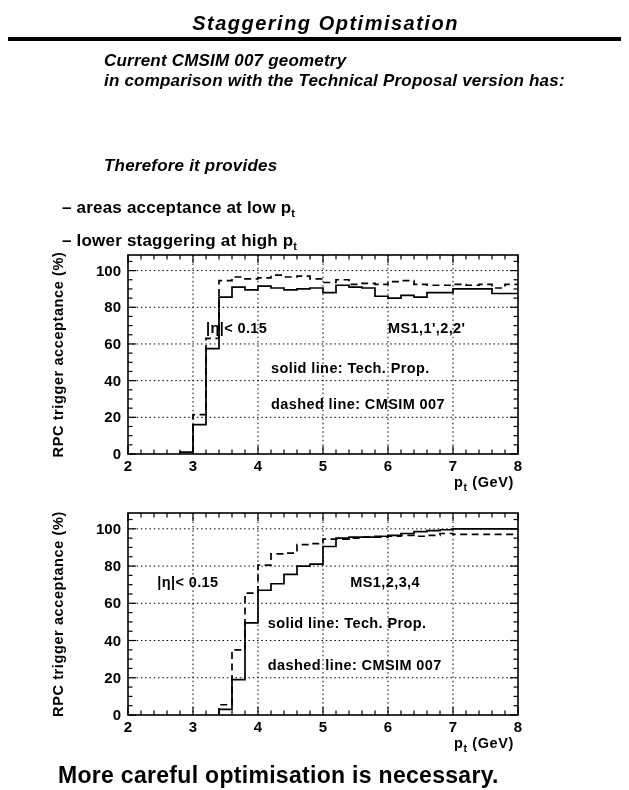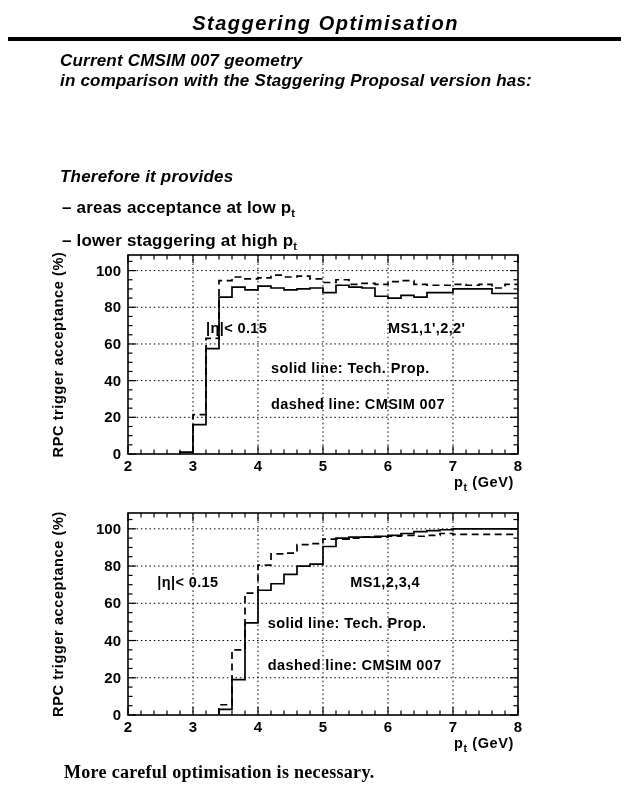--- a/index.html
+++ b/index.html
@@ -9,47 +9,47 @@
     font-family:"Liberation Sans", sans-serif;
     overflow:hidden;
   }
   .title{
     position:absolute;top:1px;left:0;width:100%;margin:11px;
     text-align:center;font-size:20px;font-weight:bold;font-style:italic;
     letter-spacing:1.5px;
   }
   .title-rule{position:absolute;top:37px;left:8px;width:613px;height:4px;background:#000;}
   .line{position:absolute;left:60px;white-space:nowrap;}
-  .intro{font-size:17px;font-weight:bold;font-style:italic;letter-spacing:0.2px;}
+  .intro{font-size:17px;font-weight:bold;font-style:italic;letter-spacing:0.2px;margin-left:44px;}
   .bullet{font-size:17px;font-weight:bold;left:62px;letter-spacing:0.2px;}
-  .footer{font-size:18px;font-weight:bold;left:64px;letter-spacing:0.3px;font-family:Liberation Serif, serif;}
+  .footer{font-size:23px;font-weight:bold;left:58px;letter-spacing:0.3px;}
   .bullet sub{font-size:11px;font-weight:bold;}
   svg.chart{position:absolute;left:0;display:block;}
   .grid{stroke:#000;stroke-width:1;stroke-dasharray:1.5 2.8;fill:none;}
   .frame{fill:none;stroke:#000;stroke-width:1.6;}
   .tick{stroke:#000;stroke-width:1.2;}
   .series{fill:none;stroke:#000;stroke-width:1.7;}
   .dashed{stroke-dasharray:7 4.5;}
   .ticklabel{font-size:15px;font-weight:bold;}
   .axistitle{font-size:14.5px;font-weight:bold;letter-spacing:0.6px;}
   .anno{font-size:14.5px;font-weight:bold;letter-spacing:0.4px;}
 </style>
 </head>
 <body>
 
 <div class="page">
 
   <h1 class="title">Staggering Optimisation</h1>
   <div class="title-rule"></div>
 
   <div class="line intro" style="top:51px">Current CMSIM 007 geometry</div>
-  <div class="line intro" style="top:71px">in comparison with the Staggering Proposal version has:</div>
-
-
-  <div class="line intro" style="top:167px">Therefore it provides</div>
+  <div class="line intro" style="top:71px">in comparison with the Technical Proposal version has:</div>
+
+
+  <div class="line intro" style="top:156px">Therefore it provides</div>
 
   <div class="line bullet" style="top:198px"><span>– areas acceptance at low p</span><sub>t</sub></div>
   <div class="line bullet" style="top:231px"><span>– lower staggering at high p</span><sub>t</sub></div>
 
   <svg class="chart" style="top:245px" width="629" height="252" viewBox="0 0 629 252">
       <line x1="193" x2="193" y1="10" y2="209" class="grid"></line>
       <line x1="258" x2="258" y1="10" y2="209" class="grid"></line>
       <line x1="323" x2="323" y1="10" y2="209" class="grid"></line>
       <line x1="388" x2="388" y1="10" y2="209" class="grid"></line>
       <line x1="453" x2="453" y1="10" y2="209" class="grid"></line>

